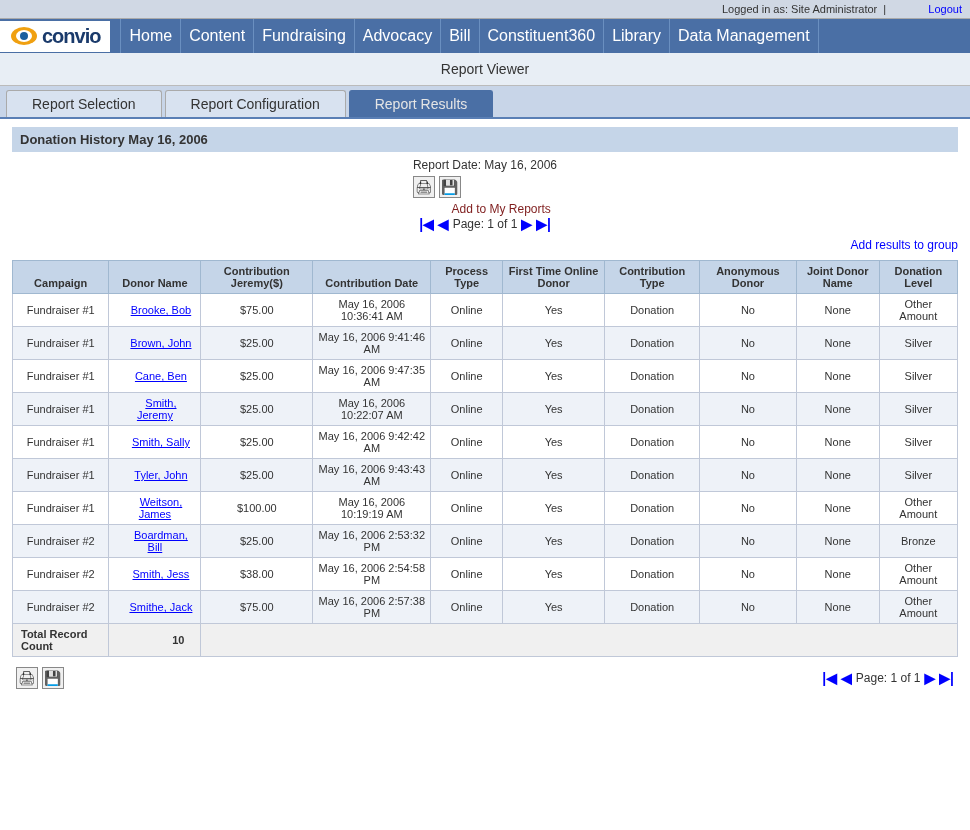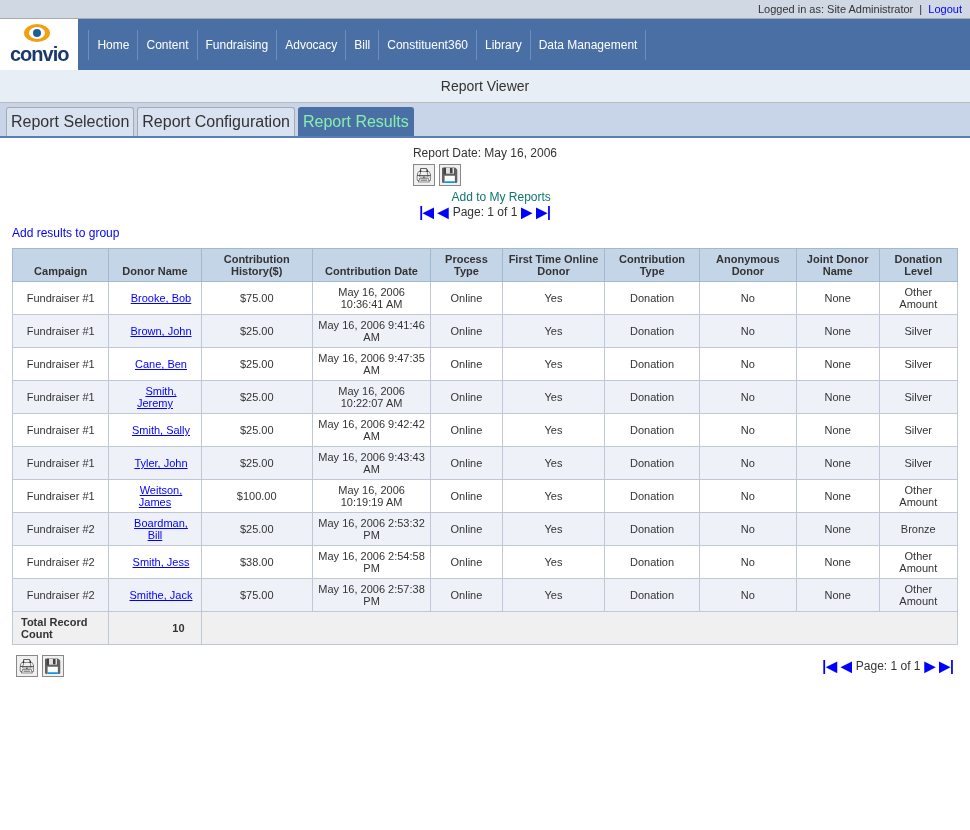--- a/index.html
+++ b/index.html
@@ -6,35 +6,34 @@
     body { font-family: Arial, sans-serif; font-size: 12px; background: #fff; color: #333; }
     
     
     .top-bar {
       background: #d0d8e4;
       text-align: right;
       padding: 3px 8px;
       font-size: 11px;
       border-bottom: 1px solid #aaa;
     }
-    .top-bar a { color: #00f; text-decoration: none; }
+    .top-bar a { color: #00f; text-decoration: none; margin-left: 36px; }
 
     
     .nav-bar {
       background: #4a6fa5;
       display: flex;
       align-items: center;
       padding: 0;
     }
     .logo-area {
       background: #fff;
       padding: 4px 10px;
       display: flex;
       align-items: center;
-      flex-direction: column;
     }
     .logo-text {
       font-size: 20px;
       font-weight: bold;
       color: #1a3a6b;
       letter-spacing: -1px;
     }
     .logo-icon {
       width: 28px;
       height: 20px;
@@ -42,21 +41,21 @@
     }
     .nav-links {
       display: flex;
       align-items: center;
       padding: 0 10px;
       flex: 1;
     }
     .nav-link {
       color: #fff;
       text-decoration: none;
-      font-size: 12px;
+      font-size: 16px;
       padding: 8px 8px;
       border-right: 1px solid #6a8fc0;
     }
     .nav-link:first-child { border-left: 1px solid #6a8fc0; }
 
     
     .page-title-bar {
       background: #e8eef5;
       text-align: center;
       padding: 8px;
@@ -69,33 +68,33 @@
     }
 
     
     .tabs-bar {
       background: #c8d5e8;
       display: flex;
       padding: 4px 6px 0 6px;
       border-bottom: 2px solid #5a7fb5;
     }
     .tab {
-      padding: 5px 4px;
-      font-size: 16px;
+      padding: 5px 25px;
+      font-size: 14px;
       cursor: pointer;
       border: 1px solid #aaa;
       border-bottom: none;
       background: #d8e2f0;
       color: #333;
       margin-right: 3px;
       border-radius: 3px 3px 0 0;
     }
     .tab.active {
       background: #4a6fa5;
-      color: #86efac;
+      color: #e5e5e5;
       border-color: #4a6fa5;
     }
 
     
     .report-area {
       padding: 8px 12px;
       background: #fff;
     }
 
     
@@ -109,36 +108,36 @@
     .report-meta {
       display: flex;
       justify-content: space-between;
       align-items: center;
       margin-bottom: 4px;
       padding: 0 4px;
       flex-direction: column;
     }
     .report-date { font-size: 12px; }
     .report-actions { text-align: right; font-size: 12px; }
-    .report-actions a { color: #0f766e; text-decoration: none; }
+    .report-actions a { color: #7f1d1d; text-decoration: none; }
     .icons-row { display: flex; gap: 4px; margin: 4px 0; }
     .icon-btn {
       width: 22px; height: 22px;
       border: 1px solid #888;
       cursor: pointer;
       display: flex; align-items: center; justify-content: center;
       background: #f0f0f0;
       font-size: 14px;
     }
     .pagination {
       display: flex; align-items: center; gap: 4px; font-size: 12px;
       justify-content: flex-end;
     }
     .pagination a { color: #00f; text-decoration: none; font-weight: bold; font-size: 14px; }
-    .add-group { font-size: 12px; margin: 6px 0; }
+    .add-group { font-size: 12px; margin: 6px 0; text-align: right; }
     .add-group a { color: #00f; text-decoration: none; }
 
     
     .data-table {
       width: 100%;
       border-collapse: collapse;
       font-size: 11px;
       margin-top: 8px;
     }
     .data-table th {
@@ -206,20 +205,21 @@
 </div>
 
 <div class="tabs-bar">
   <div class="tab">Report Selection</div>
   <div class="tab">Report Configuration</div>
   <div class="tab active">Report Results</div>
 </div>
 
 <div class="report-area">
 
+  <div class="report-header-title">Donation History May 16, 2006</div>
 
   <div class="report-meta">
     <div>
       <div class="report-date">Report Date: May 16, 2006</div>
       <div class="icons-row">
         <div class="icon-btn">🖨</div>
         <div class="icon-btn">💾</div>
       </div>
     </div>
     <div class="report-actions">
@@ -237,21 +237,21 @@
 
   <div class="add-group">
     <a>Add results to group</a>
   </div>
 
   <table class="data-table">
     <thead>
       <tr>
         <th>Campaign</th>
         <th>Donor Name</th>
-        <th>Contribution History($)</th>
+        <th>Contribution Jeremy($)</th>
         <th>Contribution Date</th>
         <th>Process Type</th>
         <th>First Time Online Donor</th>
         <th>Contribution Type</th>
         <th>Anonymous Donor</th>
         <th>Joint Donor Name</th>
         <th>Donation Level</th>
       </tr>
     </thead>
     <tbody id="table-body">

